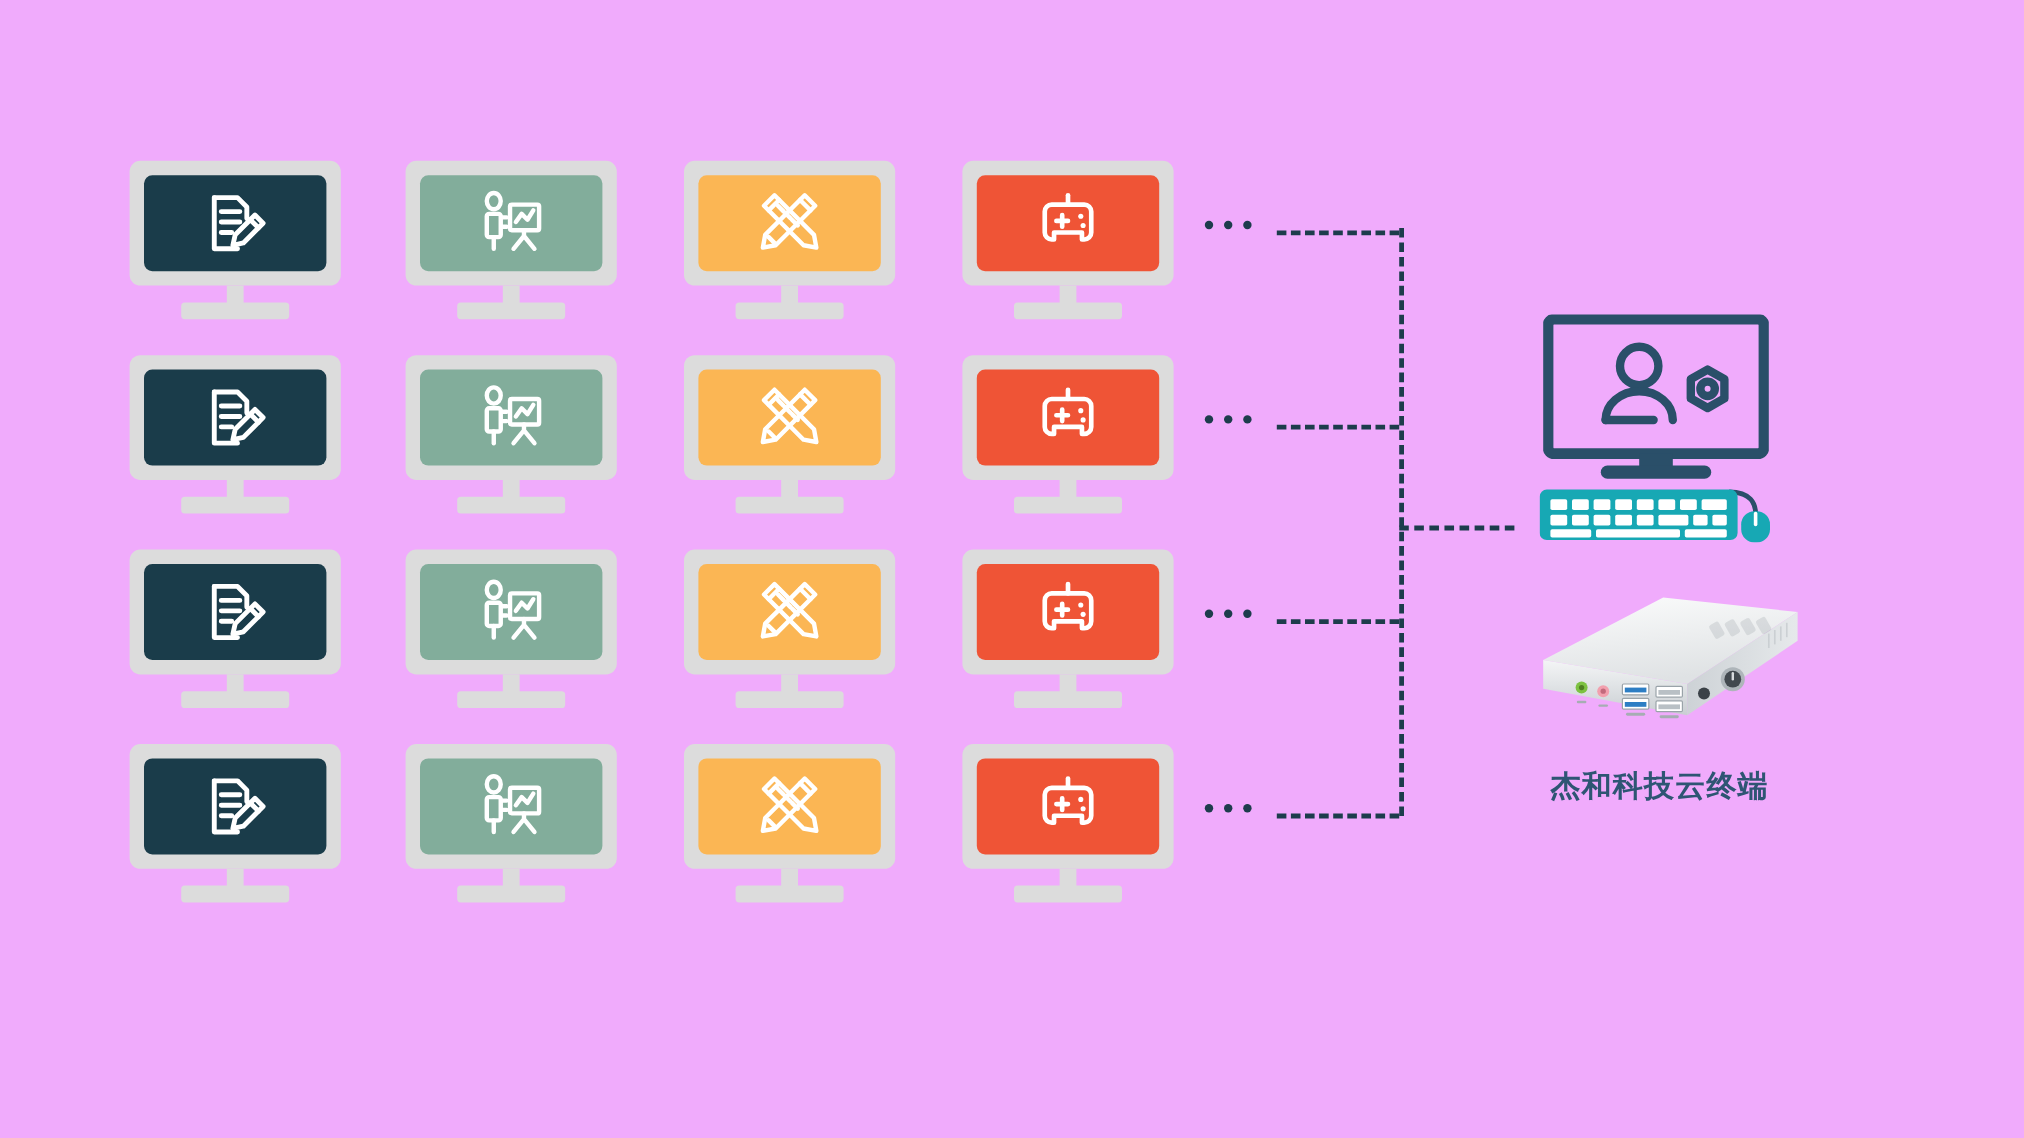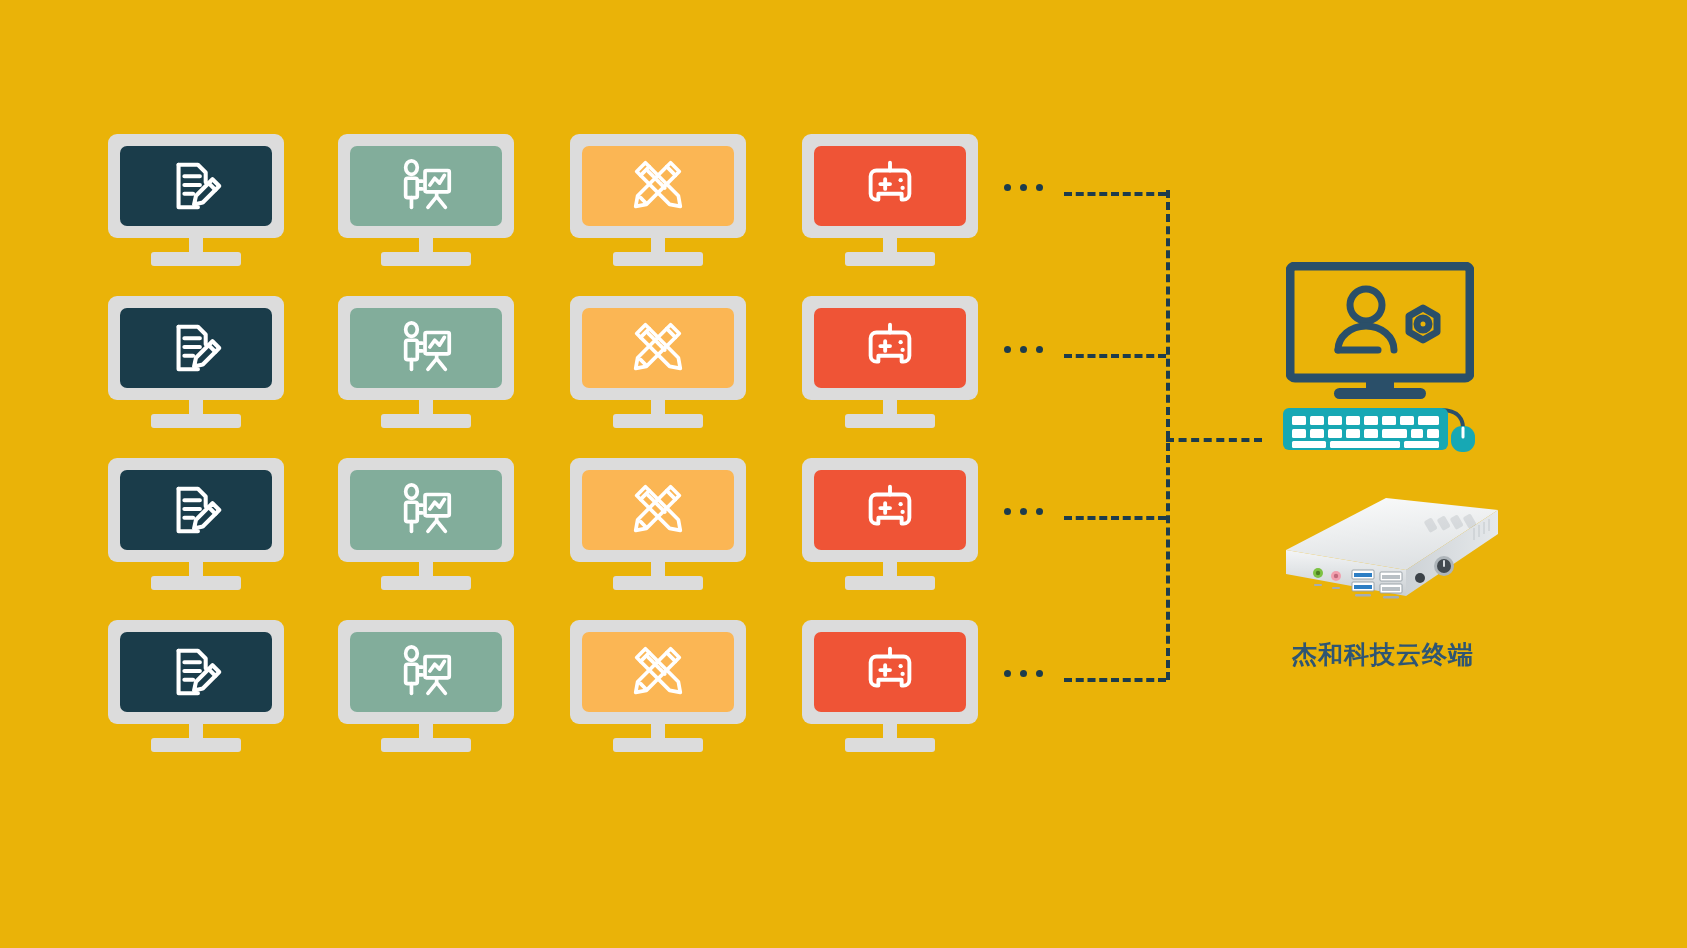--- a/index.html
+++ b/index.html
@@ -8,21 +8,21 @@
     width: 1687px;
     height: 948px;
     background: #ffffff;
     font-family: "Liberation Sans", "DejaVu Sans", sans-serif;
     overflow: hidden;
   }
   #stage {
     position: relative;
     width: 1687px;
     height: 948px;
-    background: #eab308;
+    background: #f0abfc;
   }
 
   
   .monitor {
     position: absolute;
     width: 176px;
     height: 128px;
   }
   .mon-bezel {
     position: absolute;

